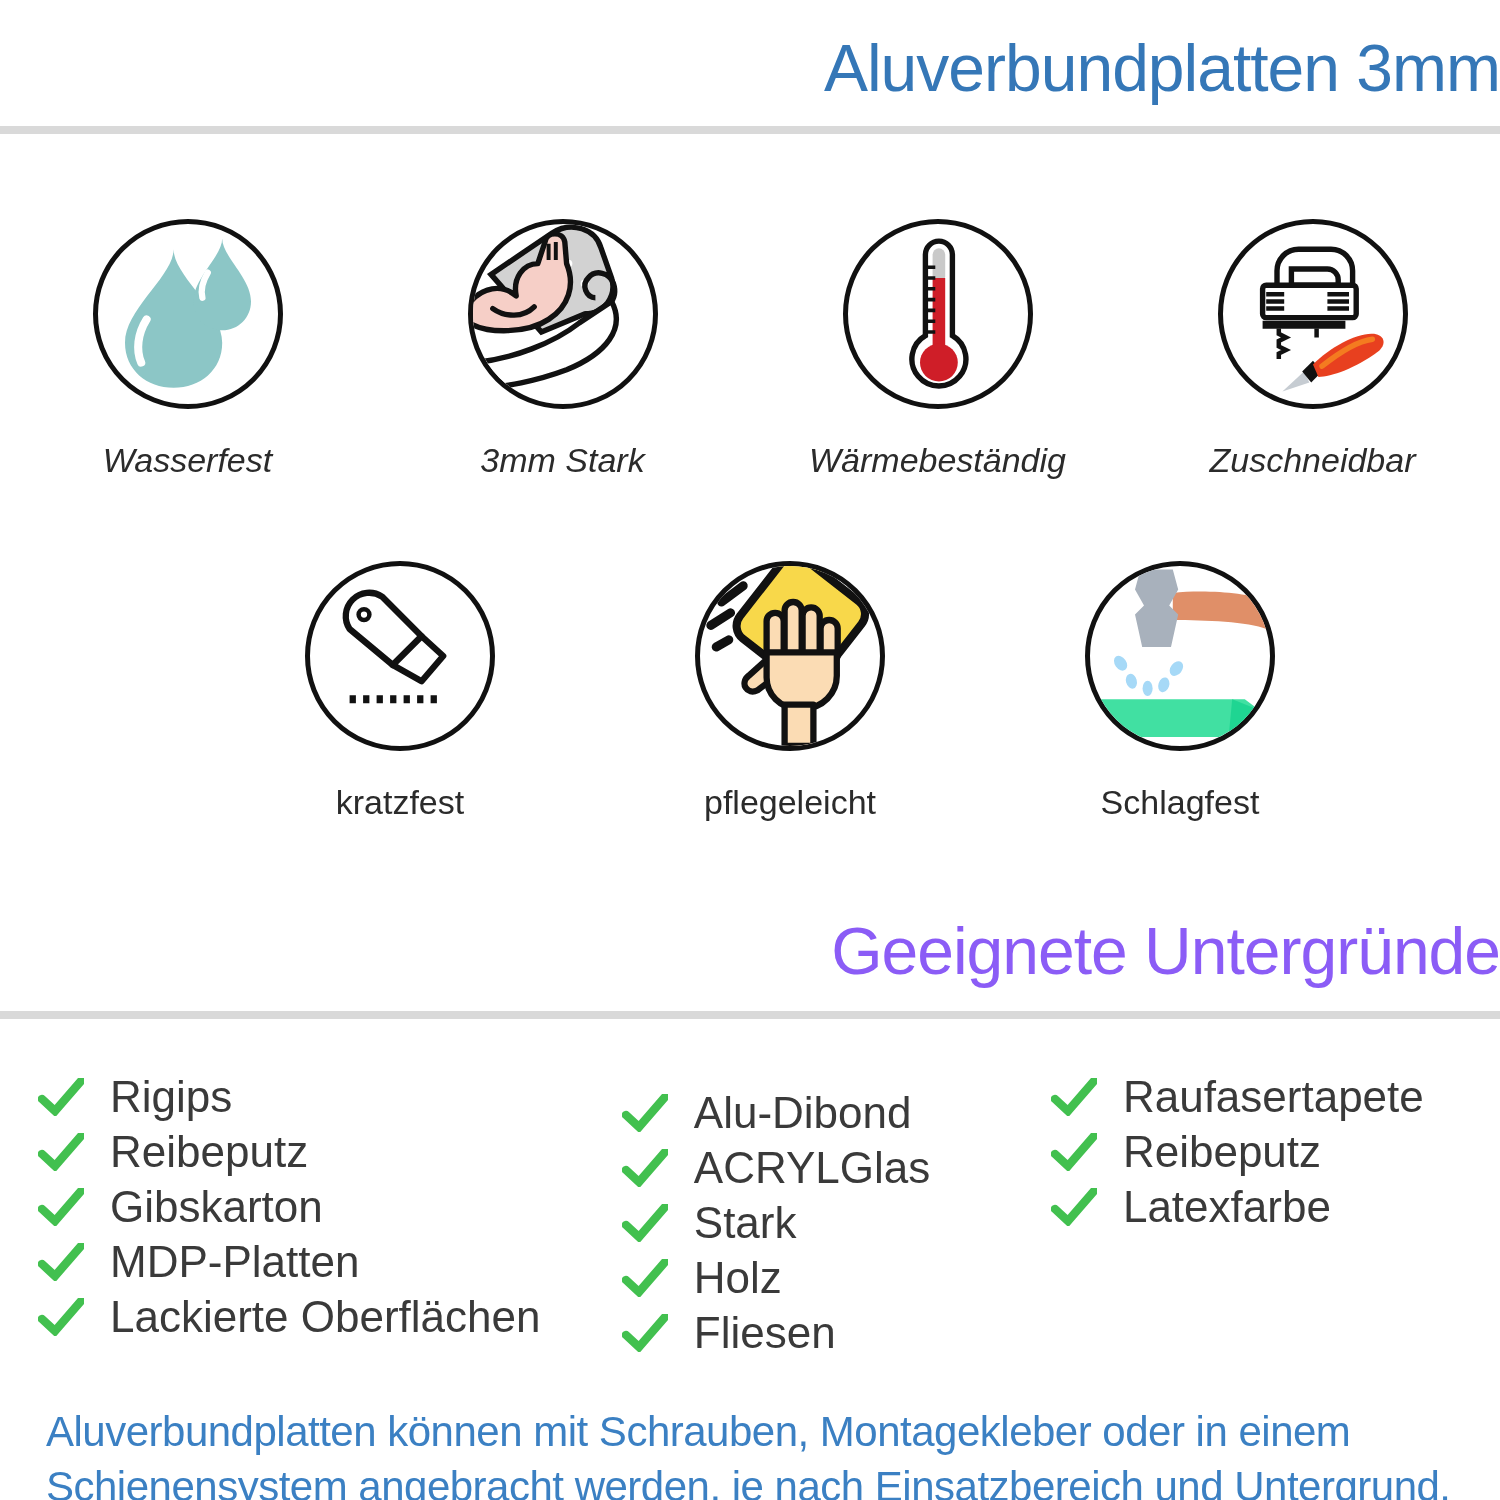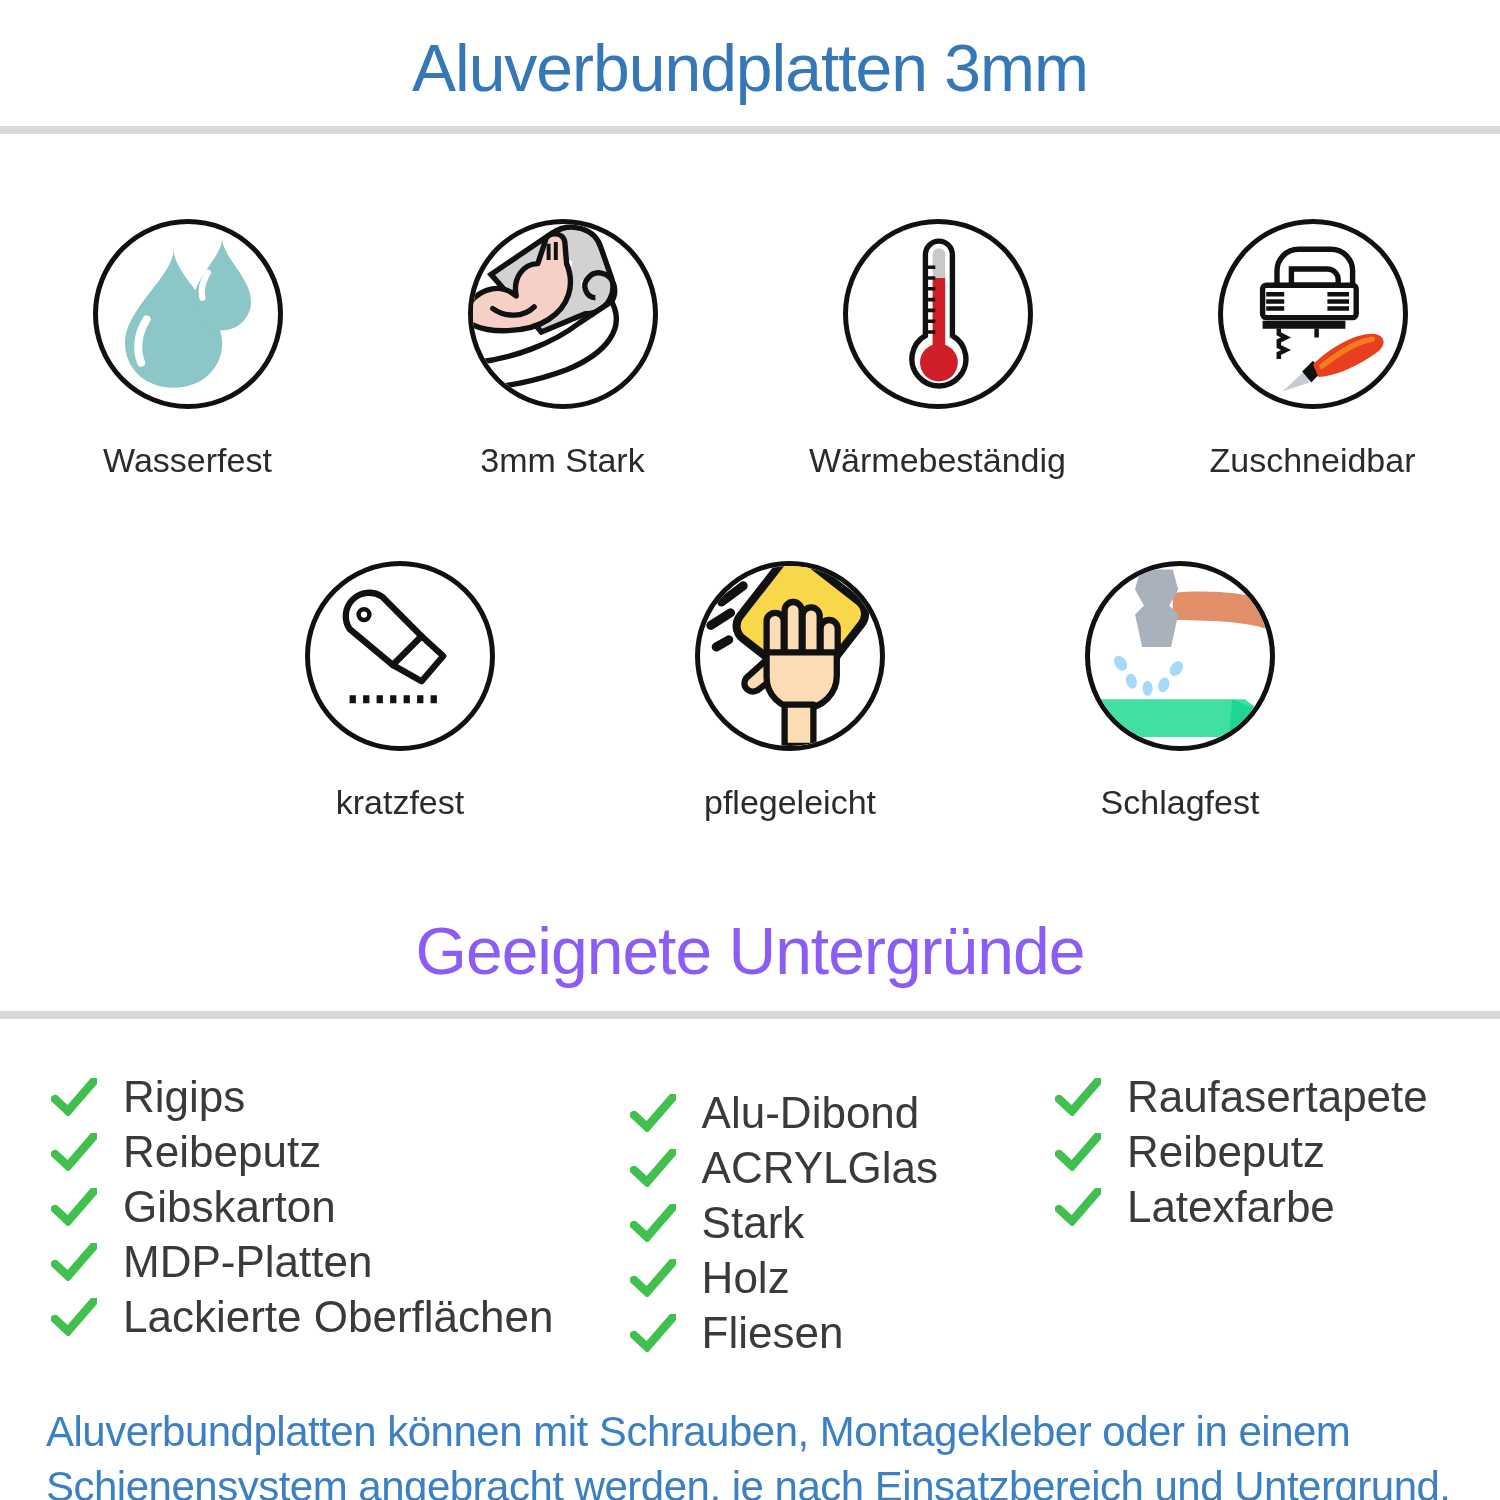--- a/index.html
+++ b/index.html
@@ -1,36 +1,36 @@
 <!DOCTYPE html>
 <html><head>
 <meta charset="utf-8">
 <style>
   * { margin:0; padding:0; box-sizing:border-box; }
   body { background:#fff; font-family:"Liberation Sans", sans-serif; }
   .page { width:1500px; height:1500px; background:#fff; overflow:hidden; position:relative; }
 
-  .section-title { text-align:center; font-size:66px; line-height:76px; font-weight:400; letter-spacing:-1px; }
+  .section-title { text-align:right; font-size:66px; line-height:76px; font-weight:400; letter-spacing:-1px; }
   .title-main { color:#3577b7; padding-top:30px; }
   .title-sub  { color:#8b5cf6; margin-top:90px; }
   .divider { height:8px; background:#d9d9d9; width:100%; }
   .divider-1 { margin-top:20px; }
   .divider-2 { margin-top:22px; }
 
   .features-row { display:flex; }
   .row-1 { margin-top:85px; }
-  .row-1 .feature { flex:1; }
+  .row-1 .feature { flex:1;font-style:italic; }
   .row-2 { margin-top:80px; justify-content:center; padding-left:80px; }
   .row-2 .feature { width:390px; }
   .feature { display:flex; flex-direction:column; align-items:center; }
   .icon-circle { width:190px; height:190px; border:5px solid #111; border-radius:50%; background:#fff; overflow:hidden; position:relative; }
   .icon-circle svg { position:absolute; inset:0; width:100%; height:100%; }
   .feature-label { margin-top:30px; font-size:34px; line-height:42px; color:#2b2b2b; text-align:center; }
 
-  .substrates { display:flex; margin-top:50px; padding-left:51px; }
+  .substrates { display:flex; margin-top:50px; padding-left:38px; }
   .sub-col-1 { width:585px; }
   .sub-col-2 { width:430px;margin-top:16px; }
   .sub-col-3 { width:450px; }
   .sub-item { display:flex; align-items:center; height:55px; gap:26px; }
   .check { width:46px; height:38px; flex:0 0 auto; }
   .sub-label { font-size:44px; color:#3a3a3a; white-space:nowrap; }
 
   .footer-note { margin-top:44px; padding-left:46px; font-size:42px; line-height:55px; color:#3b80c3; letter-spacing:-0.5px; }
   .footer-note span { display:block; }
 </style>

